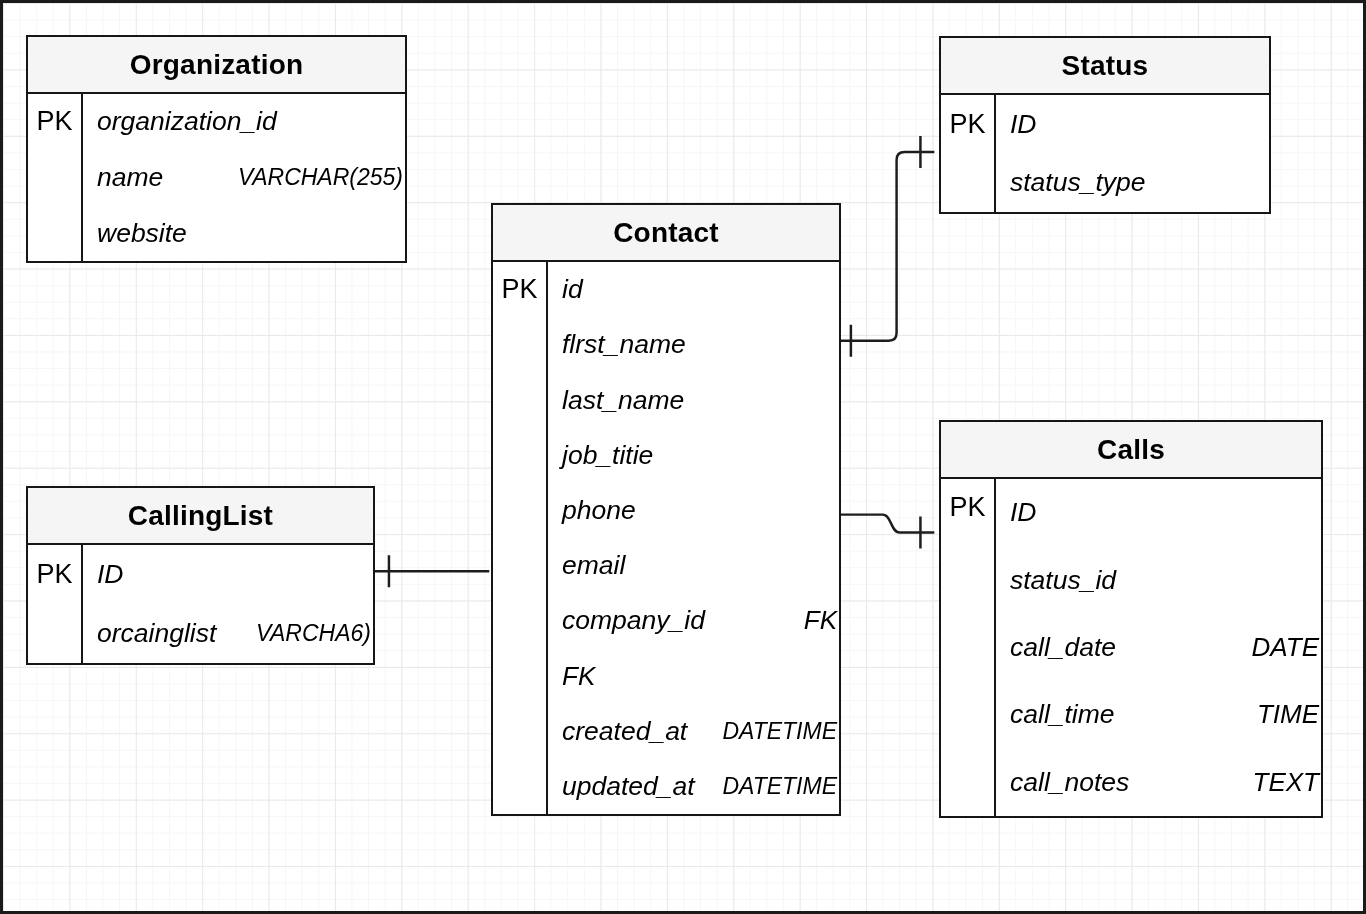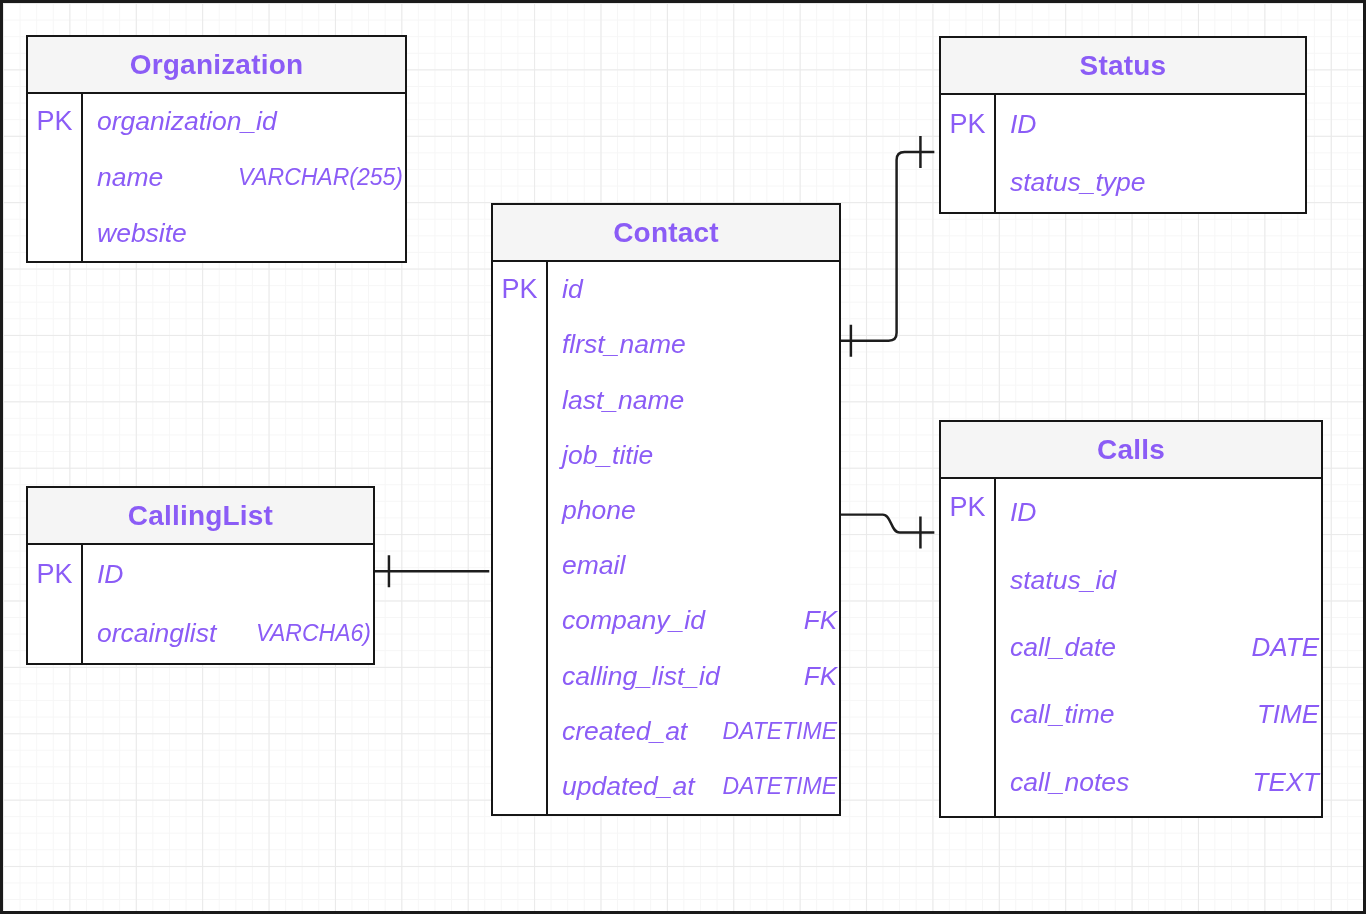--- a/index.html
+++ b/index.html
@@ -11,21 +11,21 @@
     border: 3px solid #1a1a1a;
     overflow: hidden;
     background-color: #ffffff;
     background-image:
       linear-gradient(#e9e9e9 1px, transparent 1px),
       linear-gradient(90deg, #e9e9e9 1px, transparent 1px),
       linear-gradient(#f6f6f6 1px, transparent 1px),
       linear-gradient(90deg, #f6f6f6 1px, transparent 1px);
     background-size: 66.4px 66.4px, 66.4px 66.4px, 16.6px 16.6px, 16.6px 16.6px;
     font-family: "Liberation Sans", "DejaVu Sans", sans-serif;
-    color: #8b5cf6;
+    color: #000000;
   }
   #wires { position: absolute; left: 0; top: 0; width: 100%; height: 100%; pointer-events: none; }
   #wires path { stroke: #1d1d1d; stroke-width: 2.5; fill: none; }
 
   .entity {
     position: absolute;
     box-sizing: border-box;
     border: 2px solid #161616;
     background: #ffffff;
     display: flex;
@@ -73,21 +73,21 @@
     min-width: 0;
     font-style: italic;
   }
   .rname { font-size: 26.5px; flex: 1 1 auto; }
   .rtype { text-align: right; flex: 0 0 auto; }
   .rtype.lg { font-size: 26px; }
   .rtype.md { font-size: 23px; }
   .rtype.sm { font-size: 23px; }
 
   #entity-organization { left: 23px;  top: 32px;  width: 381px; height: 228px; }
-  #entity-status       { left: 936px; top: 33px;  width: 368px; height: 178px; }
+  #entity-status       { left: 936px; top: 33px;  width: 332px; height: 178px; }
   #entity-contact      { left: 488px; top: 200px; width: 350px; height: 613px; }
   #entity-callinglist  { left: 23px;  top: 483px; width: 349px; height: 179px; }
   #entity-calls        { left: 936px; top: 417px; width: 384px; height: 398px; }
 </style>
 </head>
 <body>
 
 <div id="canvas">
 
   <svg id="wires" viewBox="0 0 1366 914">
@@ -163,21 +163,20 @@
             <span class="rname">phone</span>
           </div>
           <div class="row">
             <span class="rname">email</span>
           </div>
           <div class="row">
             <span class="rname">company_id</span>
             <span class="rtype lg">FK</span>
           </div>
           <div class="row">
-            <span class="rname">calling_list_id</span>
             <span class="rtype lg">FK</span>
           </div>
           <div class="row">
             <span class="rname">created_at</span>
             <span class="rtype sm">DATETIME</span>
           </div>
           <div class="row">
             <span class="rname">updated_at</span>
             <span class="rtype sm">DATETIME</span>
           </div>

